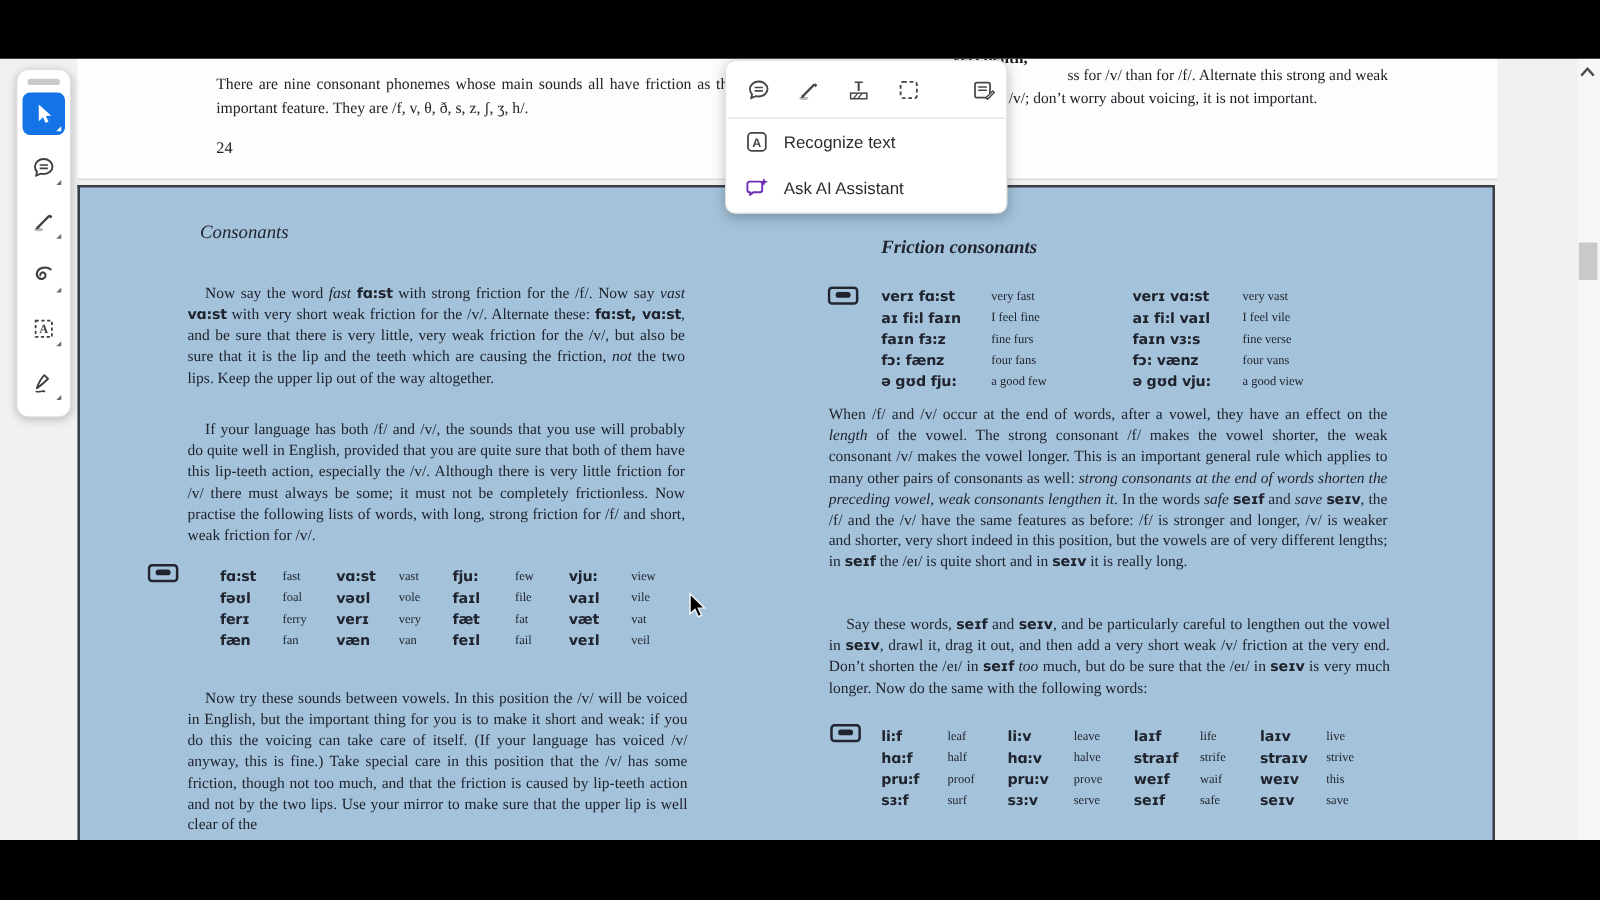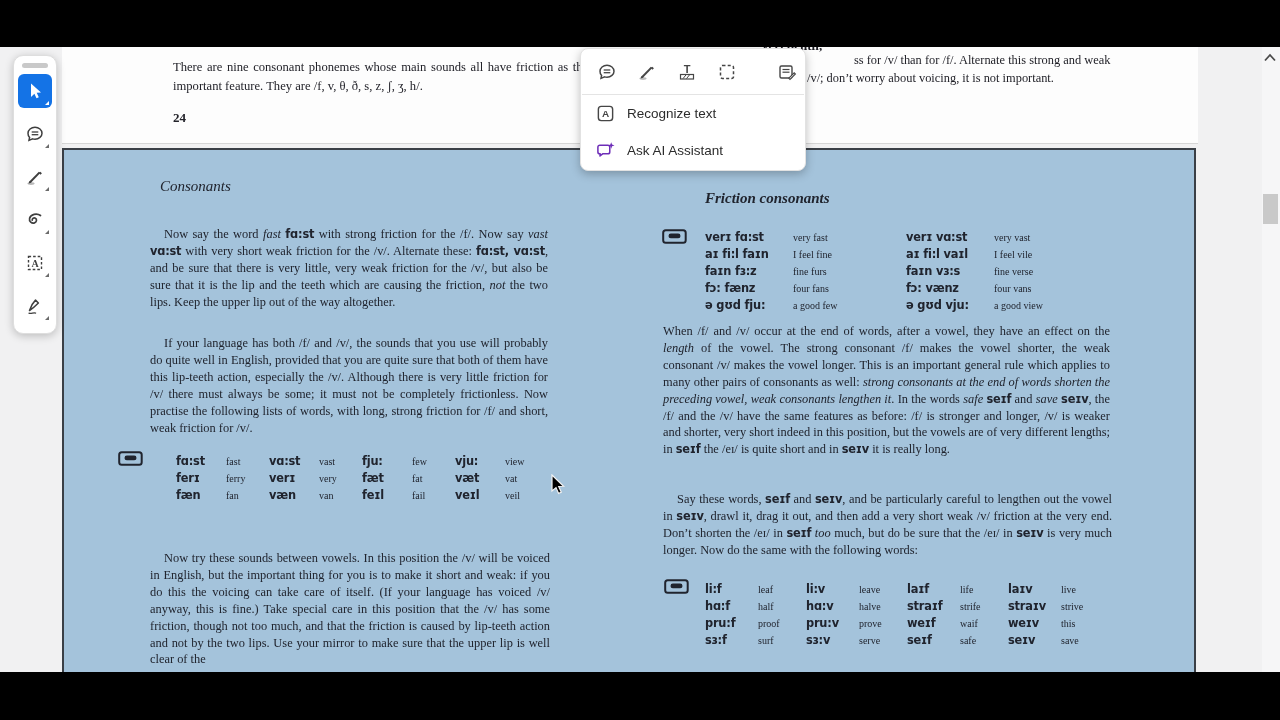--- a/index.html
+++ b/index.html
@@ -13,21 +13,21 @@
   }
   #stage{position:relative;width:1280px;height:720px;font-family:"Liberation Serif",serif;}
   .bar{position:absolute;left:0;width:1280px;background:#000;}
   #bar-top{top:0;height:47px;}
   #bar-bottom{top:672px;height:48px;}
   #canvas{position:absolute;left:0;top:47px;width:1280px;height:625px;background:var(--appbg);overflow:hidden;}
 
   
   #white-page{position:absolute;left:62px;top:0;width:1136px;height:97px;background:#fdfdfd;border-bottom:1px solid #d6d6d6;overflow:hidden;}
   #top-para{position:absolute;left:111px;top:11px;width:452px;font-size:12.6px;line-height:19px;color:#23232a;text-align:justify;}
-  #page-num{position:absolute;left:111px;top:63px;font-size:13px;color:#23232a;font-weight:bold;}
+  #page-num{position:absolute;left:111px;top:63px;font-size:13px;color:#23232a;}
   #frag-top{position:absolute;left:700px;top:0;width:420px;height:7px;overflow:hidden;font-weight:bold;font-size:13px;color:#1d1d24;}
   #frag-top span{position:relative;top:-9px;}
   .frag-line{position:absolute;width:430px;font-size:12.4px;color:#1d1d24;white-space:nowrap;}
   #frag-1{left:751px;top:6px;margin-left:41px;}
   #frag-2{left:745px;top:24px;}
 
   
   #blue-page{position:absolute;left:62px;top:101px;width:1134px;height:524px;background:var(--pageblue);border:2px solid #3a3f46;border-bottom:none;overflow:hidden;color:var(--ink);}
   .bp{position:absolute;}
   .heading{font-style:italic;font-size:15px;}
@@ -112,20 +112,38 @@
               <span class="ph">fju:</span>
               <span class="w">few</span>
             </span>
             <span class="pair">
               <span class="ph">vju:</span>
               <span class="w">view</span>
             </span>
           </div>
           <div class="wl-row">
             <span class="pair">
+              <span class="ph">fəʊl</span>
+              <span class="w">foal</span>
+            </span>
+            <span class="pair">
+              <span class="ph">vəʊl</span>
+              <span class="w">vole</span>
+            </span>
+            <span class="pair">
+              <span class="ph">faɪl</span>
+              <span class="w">file</span>
+            </span>
+            <span class="pair">
+              <span class="ph">vaɪl</span>
+              <span class="w">vile</span>
+            </span>
+          </div>
+          <div class="wl-row">
+            <span class="pair">
               <span class="ph">ferɪ</span>
               <span class="w">ferry</span>
             </span>
             <span class="pair">
               <span class="ph">verɪ</span>
               <span class="w">very</span>
             </span>
             <span class="pair">
               <span class="ph">fæt</span>
               <span class="w">fat</span>

